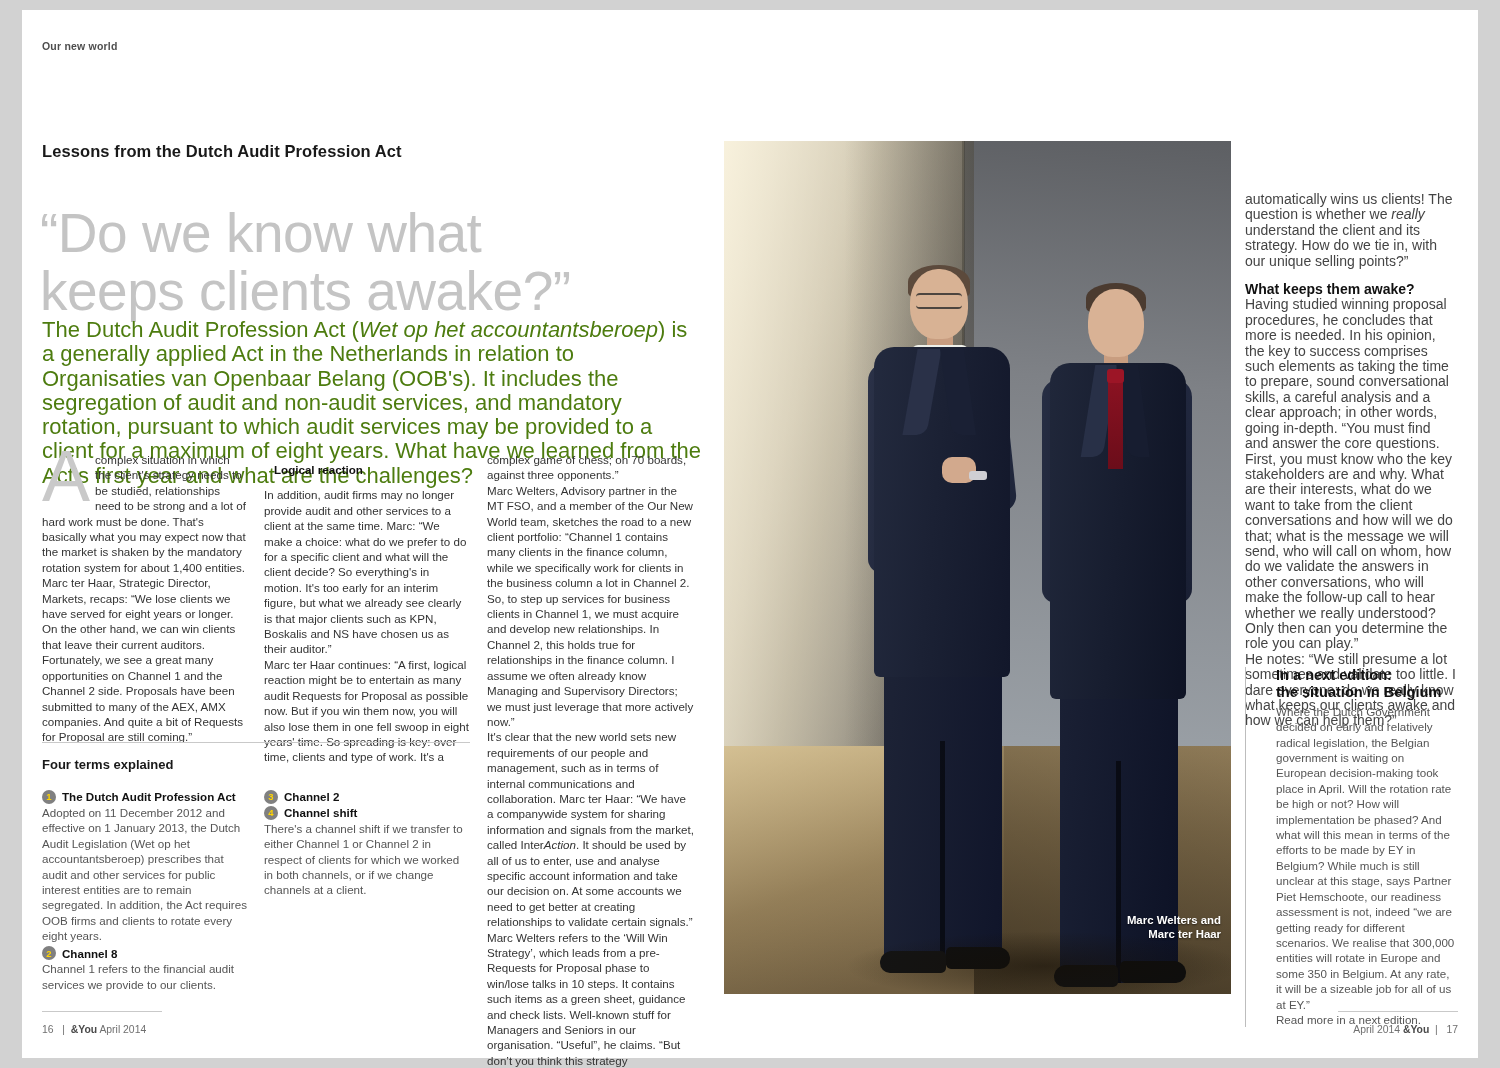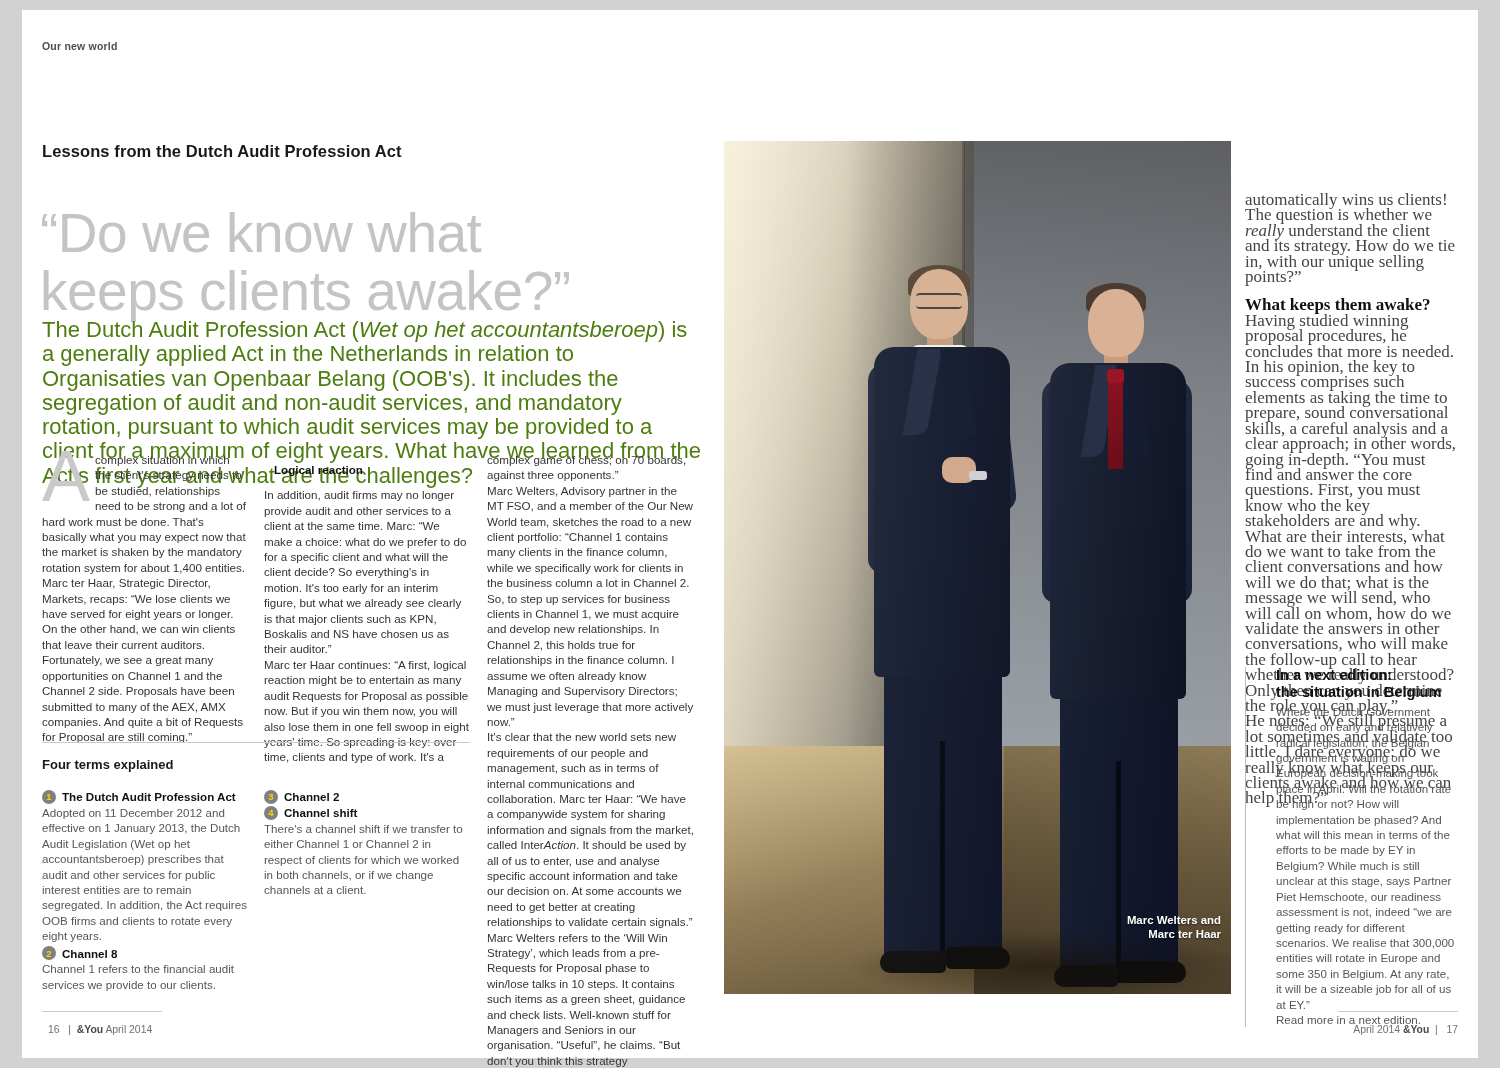--- a/index.html
+++ b/index.html
@@ -367,24 +367,23 @@
     line-height: 14.6px;
     font-weight: bold;
     text-shadow: 0 1px 2px rgba(0,0,0,0.6);
   }
 
   
   #rightcol {
     position: absolute;
     left: 1245px; top: 192px;
     width: 212px;
-    font-size: 17px;
+    font-size: 14px;
     line-height: 15.4px;
     color: #444444;
-    font-family: Liberation Serif, serif;
   }
   #rightcol p { margin: 0; }
   #rightcol .sub { font-weight: bold; color: #111111; }
   #rightcol i { font-style: italic; }
   .spacer { height: 13px; }
 
   #nextbox {
     position: absolute;
     left: 1245px; top: 667px;
     width: 212px;
@@ -403,21 +402,21 @@
     margin: 0 0 2px 0;
   }
   #nextbox p { margin: 0; }
 
   .folio {
     position: absolute;
     bottom: 33px;
     font-size: 10.4px;
     color: #6f6f6f;
   }
-  #folio-left { left: 48px; }
+  #folio-left { left: 42px; }
   #folio-right { right: 42px; }
   .folio b { color: #4a4a4a; }
   .folio-rule {
     position: absolute;
     background: #c9c9c9;
     height: 1px;
     bottom: 56px;
   }
   #folio-rule-left { left: 42px; width: 120px; }
   #folio-rule-right { right: 42px; width: 120px; }

